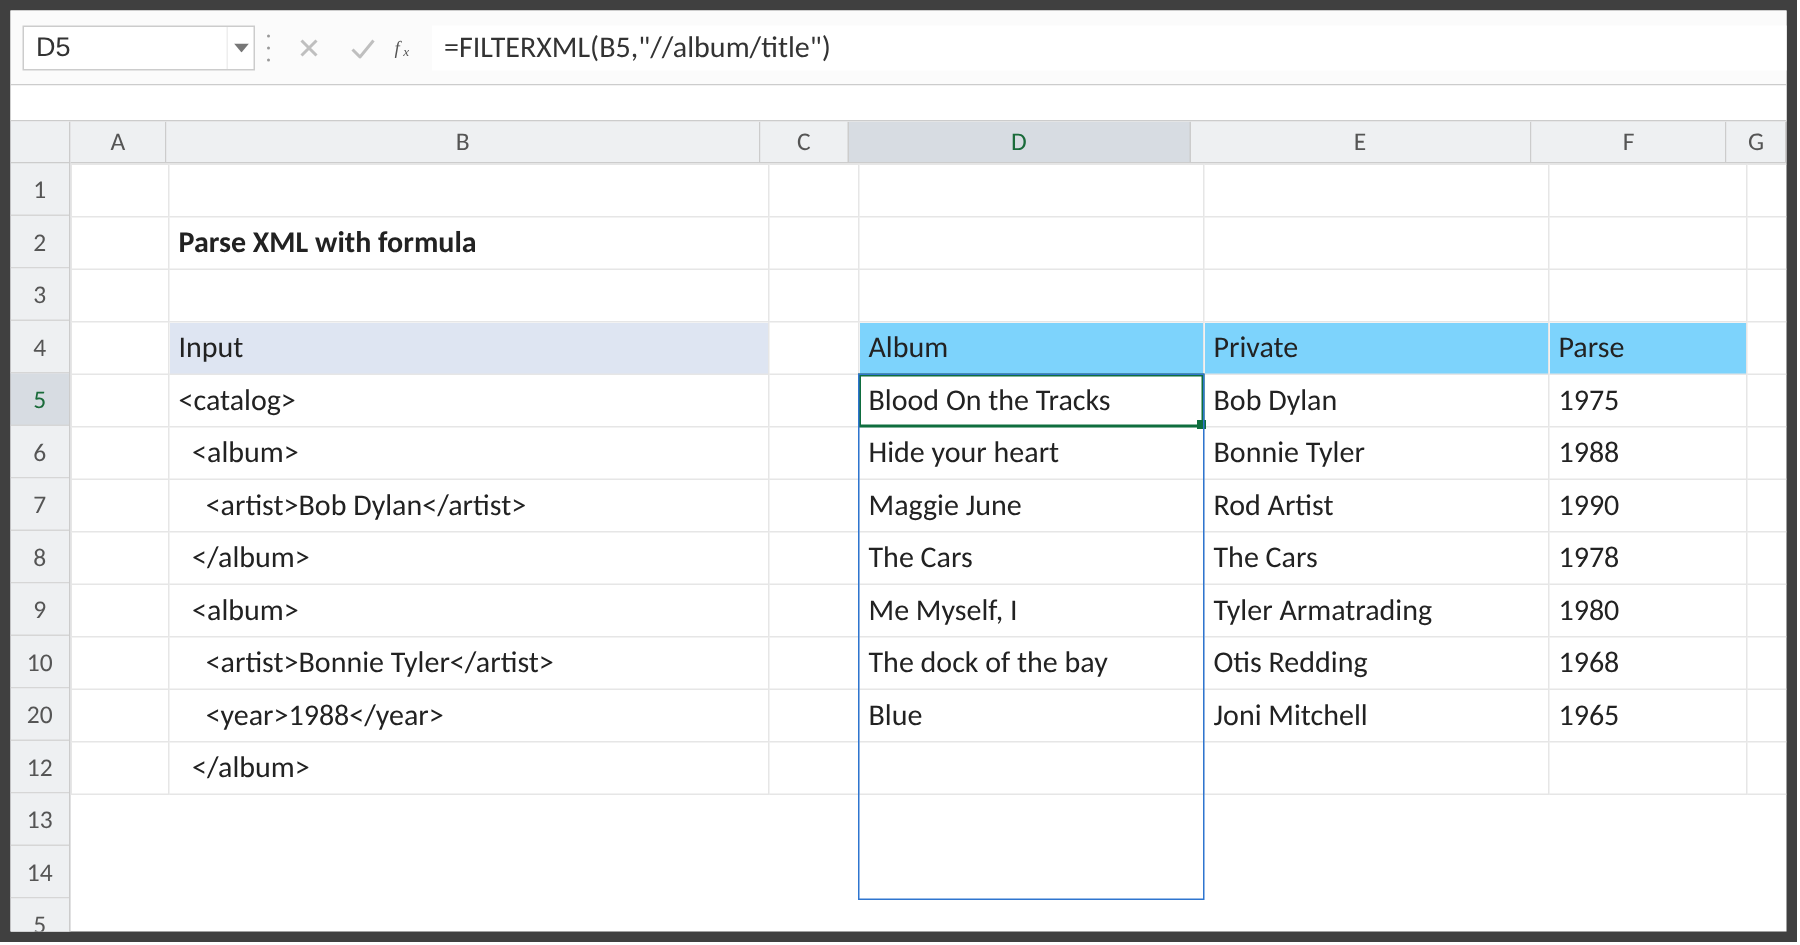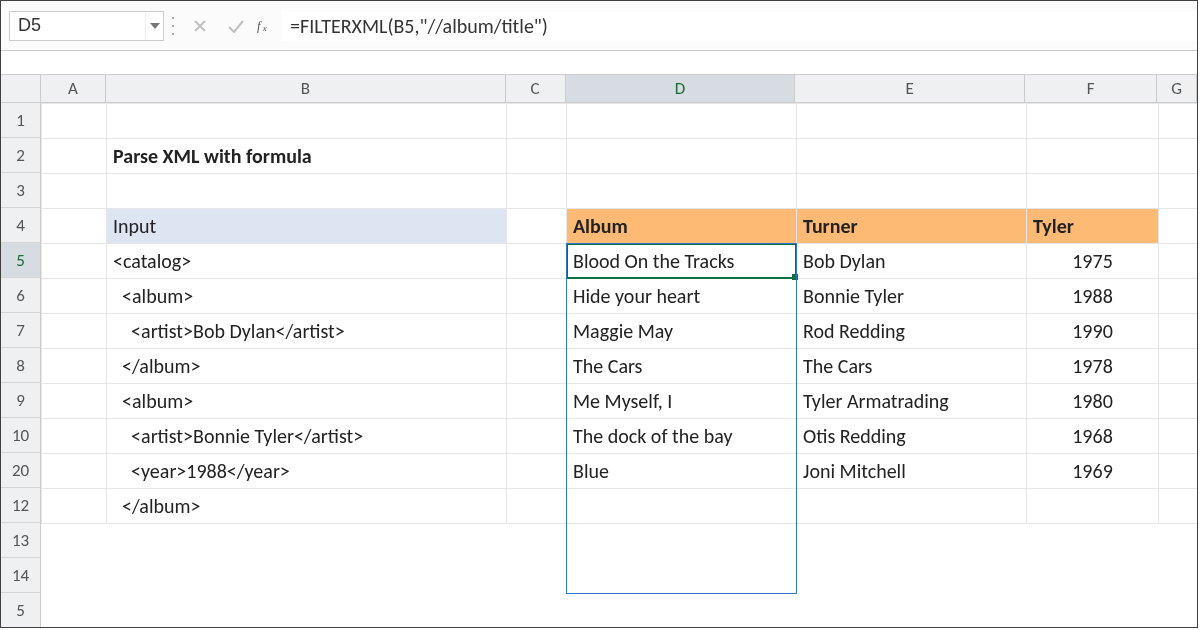--- a/index.html
+++ b/index.html
@@ -5,21 +5,21 @@
   * { box-sizing: border-box; }
   body {
     margin: 0;
     font-family: Calibri, "Segoe UI", Arial, sans-serif;
     font-size: 20px;
     background: #fff;
     color: #222;
     overflow: hidden;
   }
   .outer {
-    border: 1px solid #404040;
+    border: 7px solid #404040;
     width: 1198px;
     height: 628px;
     margin: 0;
     background: #fff;
     display: flex;
     flex-direction: column;
   }
   
   .fbar-row {
     display: flex;
@@ -154,36 +154,36 @@
   .cA { width: 65px; }
   .cB { width: 400px; }
   .cC { width: 60px; }
   .cD { width: 230px; }
   .cE { width: 230px; }
   .cF { width: 132px; }
   .cG { width: 40px; }
 
   
   td.green-hdr {
-    background: #fdba74;
+    background: #7dd3fc;
     border: 1px solid #bfbfbf;
-    font-weight: bold;
+    font-weight: normal;
     color: #222;
   }
   td.blue-hdr {
     background: #dee5f2;
     border: 1px solid #bfbfbf;
     color: #222;
   }
   
   td.tb {
     border: 1px solid #bfbfbf;
     margin-left: 20px;
   }
-  td.tb.right { text-align: center; }
+  td.tb.right { text-align: left; }
 
   
   .active-cell-overlay {
     position: absolute;
     border: 2px solid #0f6e3e;
     pointer-events: none;
     box-sizing: border-box;
   }
   .fill-handle {
     position: absolute;
@@ -321,22 +321,22 @@
                 <td></td>
                 <td></td>
                 <td></td>
               </tr>
 
           <tr>
             <td></td>
             <td class="blue-hdr">Input</td>
             <td></td>
             <td class="green-hdr">Album</td>
-            <td class="green-hdr">Turner</td>
-            <td class="green-hdr">Tyler</td>
+            <td class="green-hdr">Private</td>
+            <td class="green-hdr">Parse</td>
             <td></td>
           </tr>
 
           <tr>
             <td></td>
             <td class="tb"><span style="white-space:pre">&lt;catalog&gt;</span></td>
             <td></td>
             <td class="tb">Blood On the Tracks</td>
             <td class="tb">Bob Dylan</td>
             <td class="tb right">1975</td>
@@ -351,22 +351,22 @@
             <td class="tb">Bonnie Tyler</td>
             <td class="tb right">1988</td>
             <td></td>
           </tr>
 
 
           <tr>
             <td></td>
             <td class="tb"><span style="white-space:pre">    &lt;artist&gt;Bob Dylan&lt;/artist&gt;</span></td>
             <td></td>
-            <td class="tb">Maggie May</td>
-            <td class="tb">Rod Redding</td>
+            <td class="tb">Maggie June</td>
+            <td class="tb">Rod Artist</td>
             <td class="tb right">1990</td>
             <td></td>
           </tr>
 
 
           <tr>
             <td></td>
             <td class="tb"><span style="white-space:pre">  &lt;/album&gt;</span></td>
             <td></td>
             <td class="tb">The Cars</td>
@@ -395,21 +395,21 @@
             <td class="tb right">1968</td>
             <td></td>
           </tr>
 
           <tr>
             <td></td>
             <td class="tb"><span style="white-space:pre">    &lt;year&gt;1988&lt;/year&gt;</span></td>
             <td></td>
             <td class="tb">Blue</td>
             <td class="tb">Joni Mitchell</td>
-            <td class="tb right">1969</td>
+            <td class="tb right">1965</td>
             <td></td>
           </tr>
 
           <tr>
             <td></td>
             <td class="tb"><span style="white-space:pre">  &lt;/album&gt;</span></td>
             <td></td>
                 <td></td>
                 <td></td>
                 <td></td>

